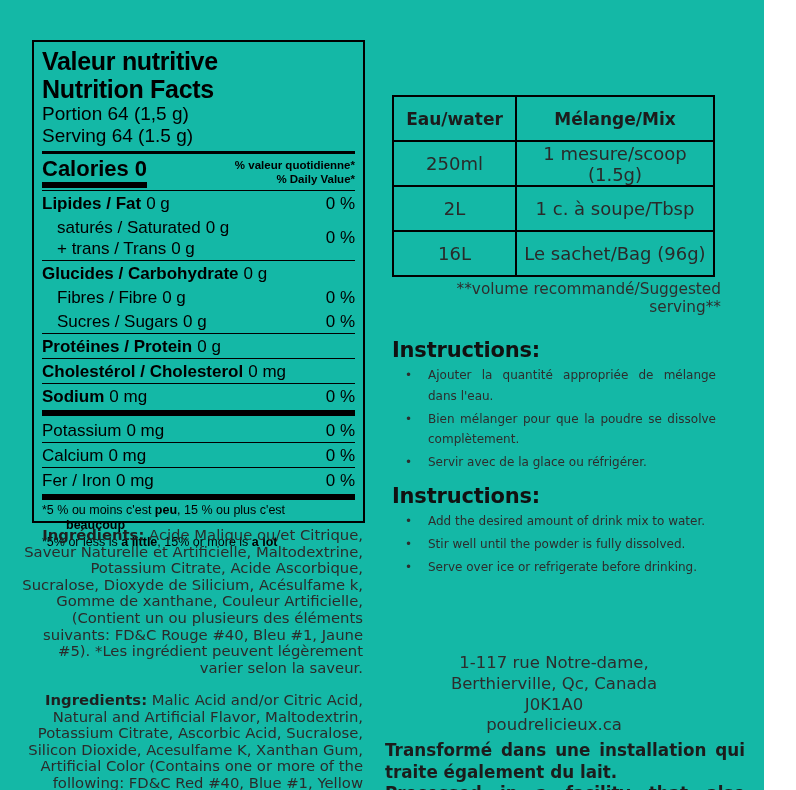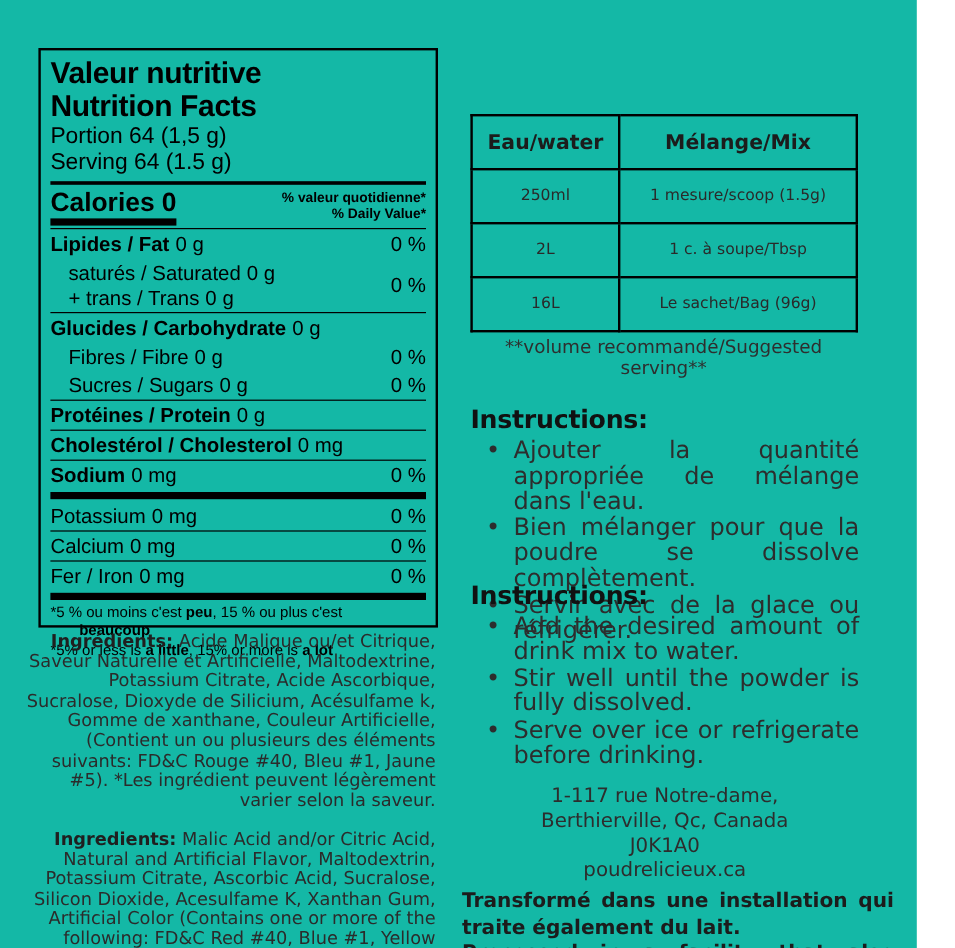--- a/index.html
+++ b/index.html
@@ -45,35 +45,35 @@
   
   .mix-table {
     position:absolute; left:392px; top:95px; border-collapse:collapse;
     color:#2a2a2a;
   }
   .mix-table th, .mix-table td {
     border:2.5px solid #000; text-align:center; vertical-align:middle;
   }
   .mix-table th { font-size:17px; font-weight:bold; color:#1c1c1c; width:123px; height:45px; }
   .mix-table th + th { width:198px; }
-  .mix-table td { font-size:13px; font-weight:normal; height:45px; }
+  .mix-table td { font-size:18px; font-weight:normal; height:45px; }
   .table-note {
-    position:absolute; left:385px; top:280px; width:336px; text-align:center;
+    position:absolute; left:385px; top:280px; width:336px; text-align:right;
     font-size:15.3px; color:#2e2e2e;
   }
 
   
   .instr { position:absolute; left:392px; width:324px; }
   .instr-fr { top:337px; }
   .instr-en { top:483px; }
   .instr h3 { font-size:21px; font-weight:bold; color:#111; line-height:26px; margin-bottom:2px; letter-spacing:-0.2px; }
   .instr ul { list-style:none; }
   .instr li {
     position:relative; padding-left:36px; text-align:justify;
-    font-size:20px; line-height:20.8px; color:#2d2d2d; margin-bottom:2px;
+    font-size:12px; line-height:20.8px; color:#2d2d2d; margin-bottom:2px;
   }
   .instr li::before { content:"\2022"; position:absolute; left:13px; top:0; }
 
   
   .address {
     position:absolute; left:392px; top:653px; width:324px; text-align:center;
     font-size:16.5px; line-height:20.8px; color:#2d2d2d;
   }
 
   

